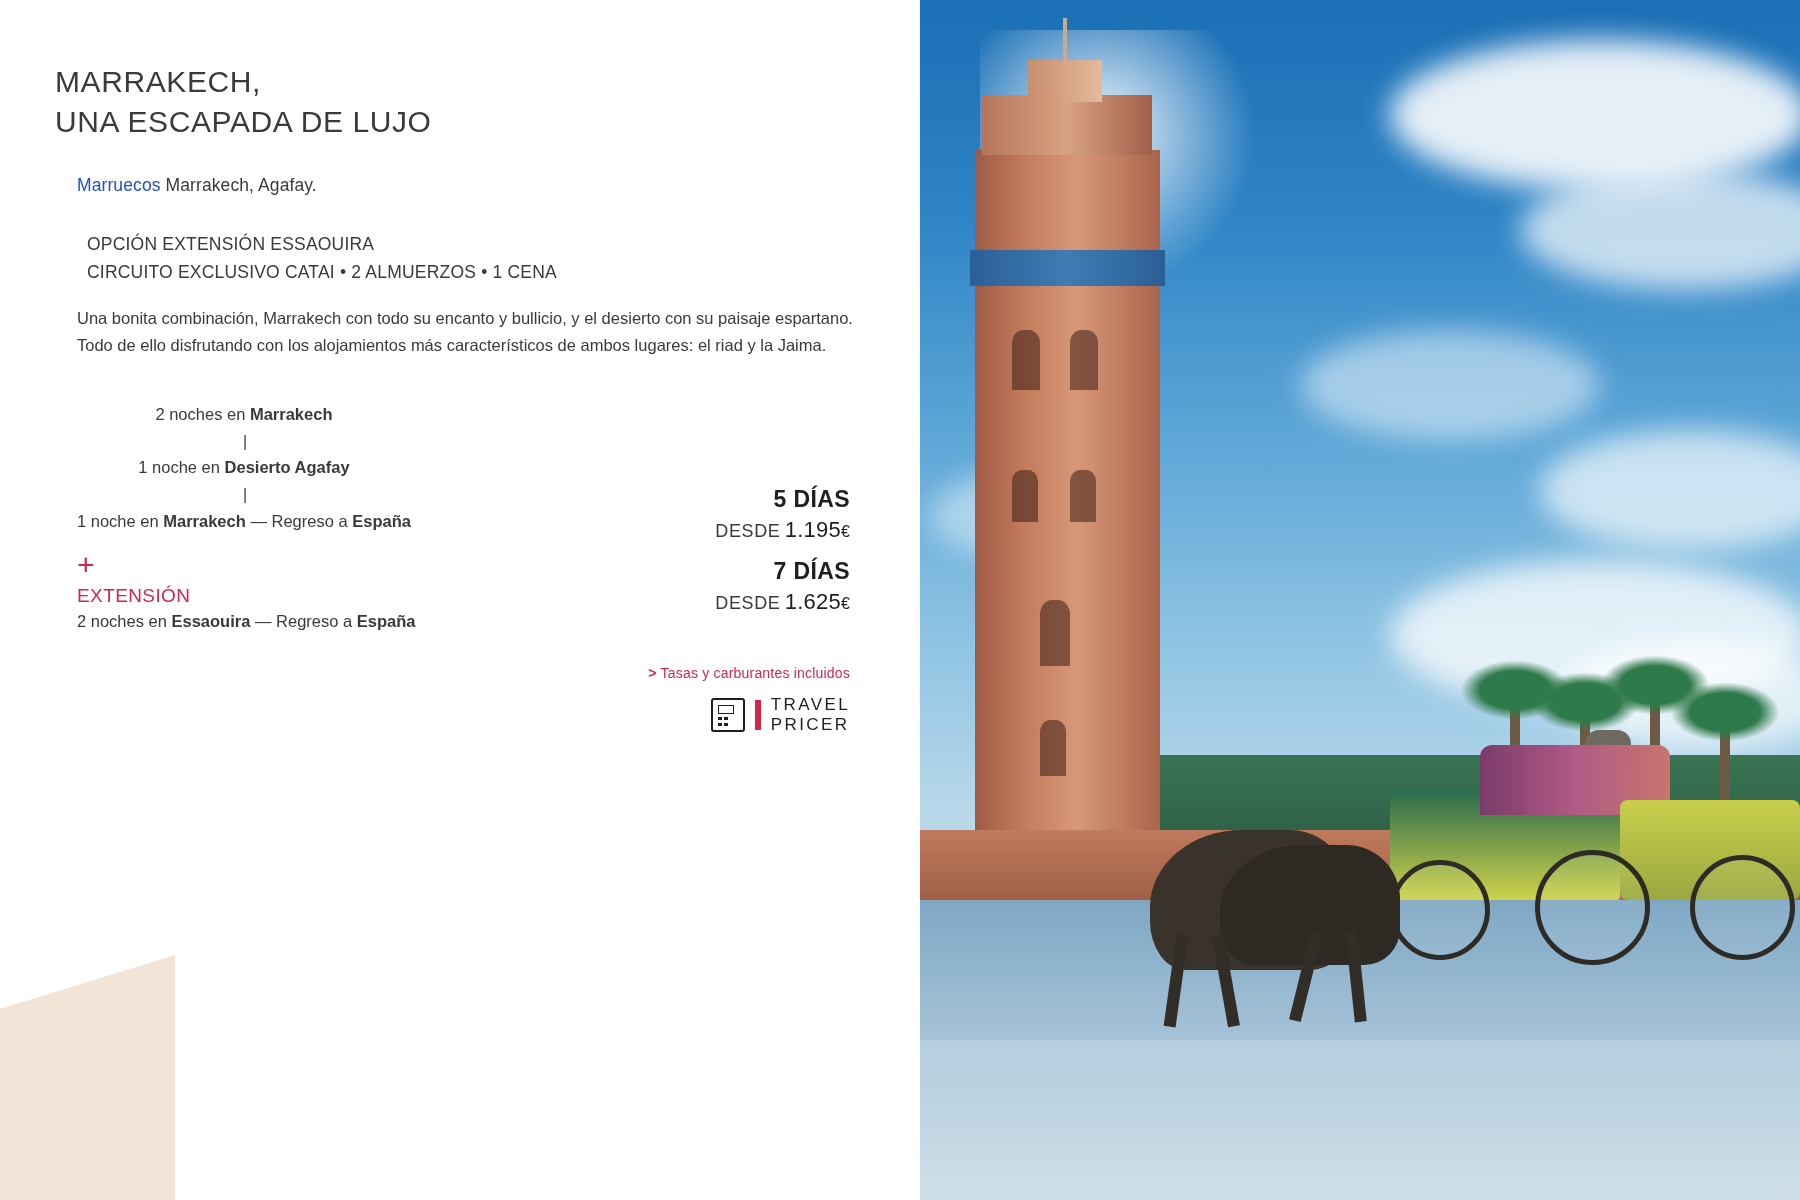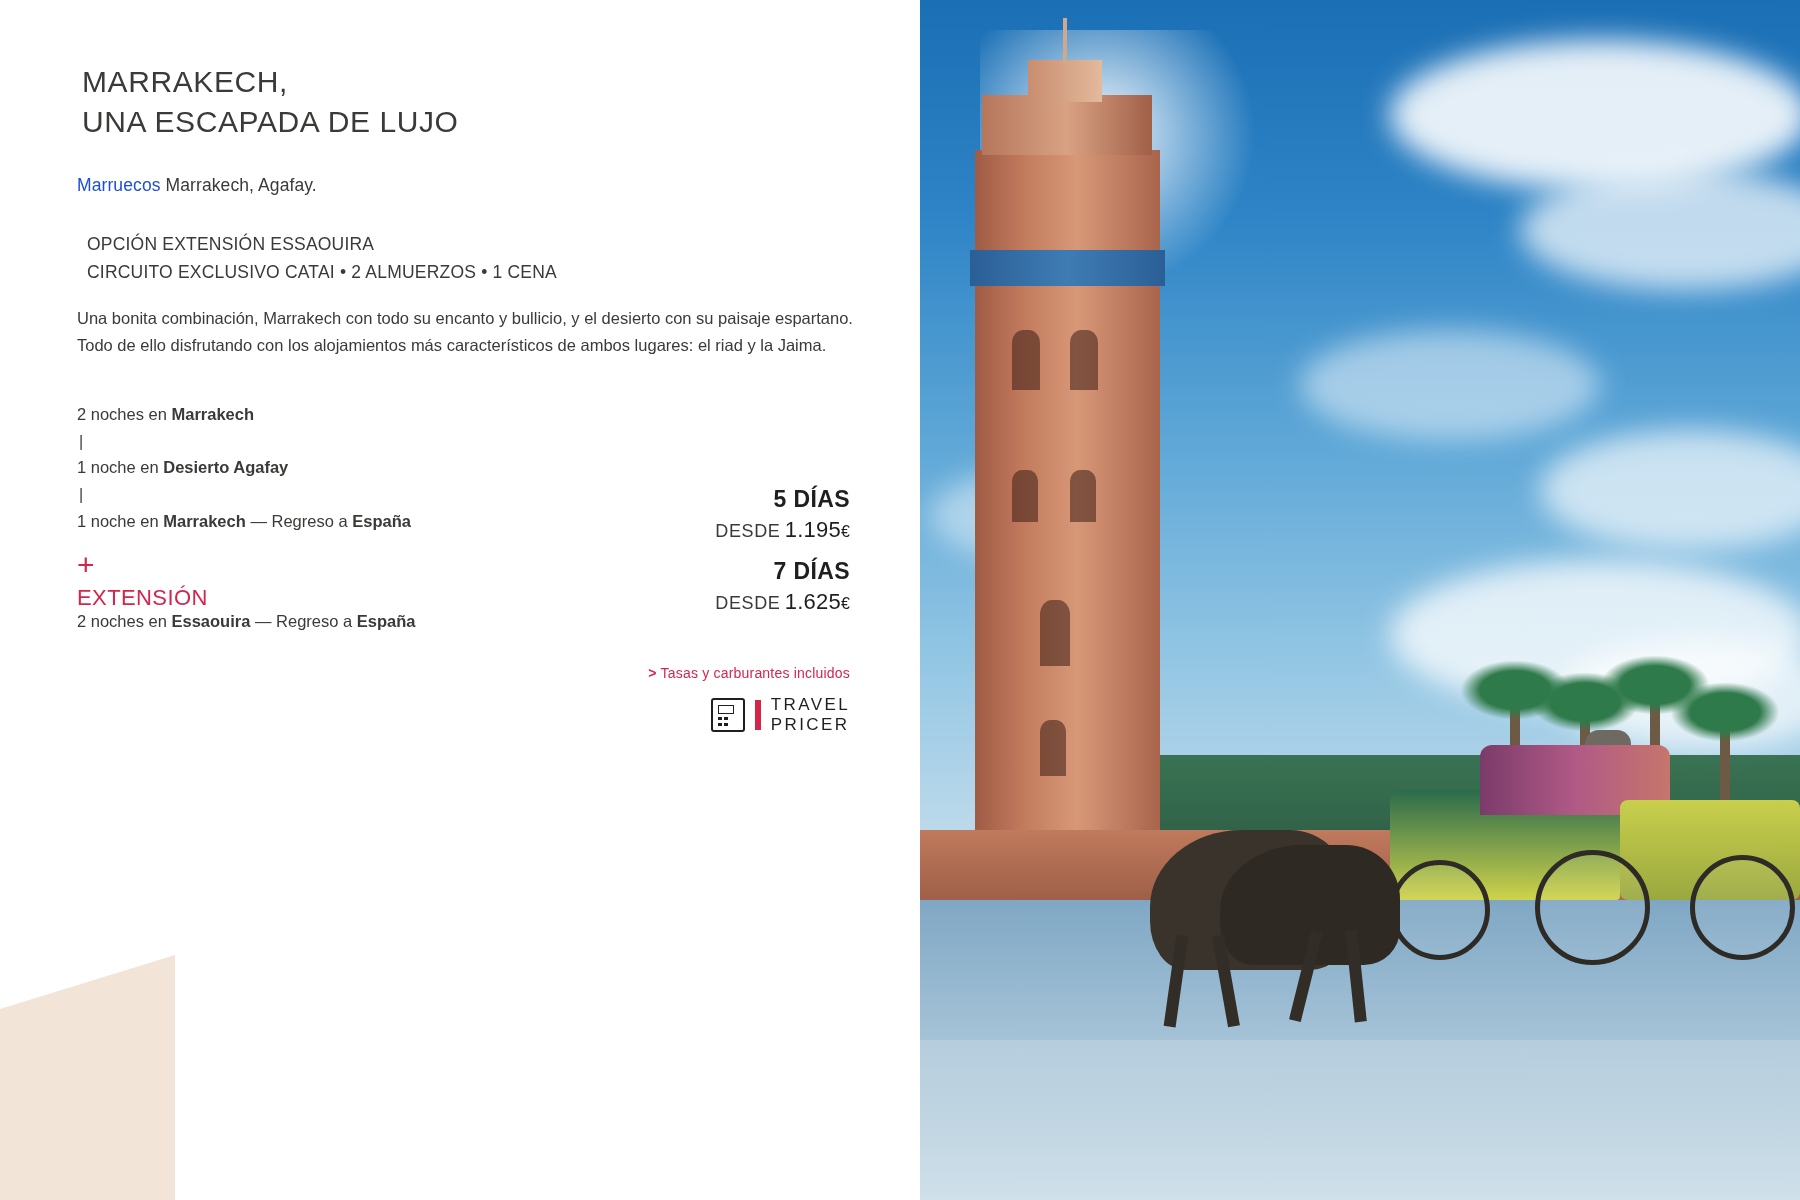--- a/index.html
+++ b/index.html
@@ -20,20 +20,21 @@
     position: absolute;
     left: 0; top: 0;
     width: 920px; height: 1200px;
   }
 
   .title-block {
     position: absolute;
     left: 55px; top: 62px;
     display: flex;
     align-items: flex-end;
+    flex-direction: column;
   }
   .title-bar {
     width: 9px;
     background: #d5254b;
     margin-right: 18px;
     flex: none;
   }
   .title-text {
     font-size: 30px;
     letter-spacing: 0.6px;
@@ -72,20 +73,21 @@
     line-height: 1.62;
     color: #3a3a38;
   }
 
   .itinerary {
     position: absolute;
     left: 77px; top: 405px;
     font-size: 16.5px;
     color: #3a3a38;
     line-height: 1.2;
+    text-align: center;
   }
   .itin-line { margin-bottom: 6px; white-space: nowrap; }
   .itin-line strong { font-weight: 700; }
   .itin-sep {
     color: #3a3a38;
     font-size: 16px;
     line-height: 1.35;
     margin: 0 0 6px 2px;
   }
   .dash { color: #3a3a38; }
@@ -96,21 +98,21 @@
     color: #d5254b;
     font-size: 30px;
     line-height: 1;
     font-weight: 300;
   }
 
   .extension-label {
     position: absolute;
     left: 77px; top: 585px;
     color: #d5254b;
-    font-size: 22px;
+    font-size: 19px;
     letter-spacing: 0.4px;
   }
   .extension-line {
     position: absolute;
     left: 77px; top: 612px;
     font-size: 16.5px;
     color: #3a3a38;
     white-space: nowrap;
   }
   .extension-line strong { font-weight: 700; }

